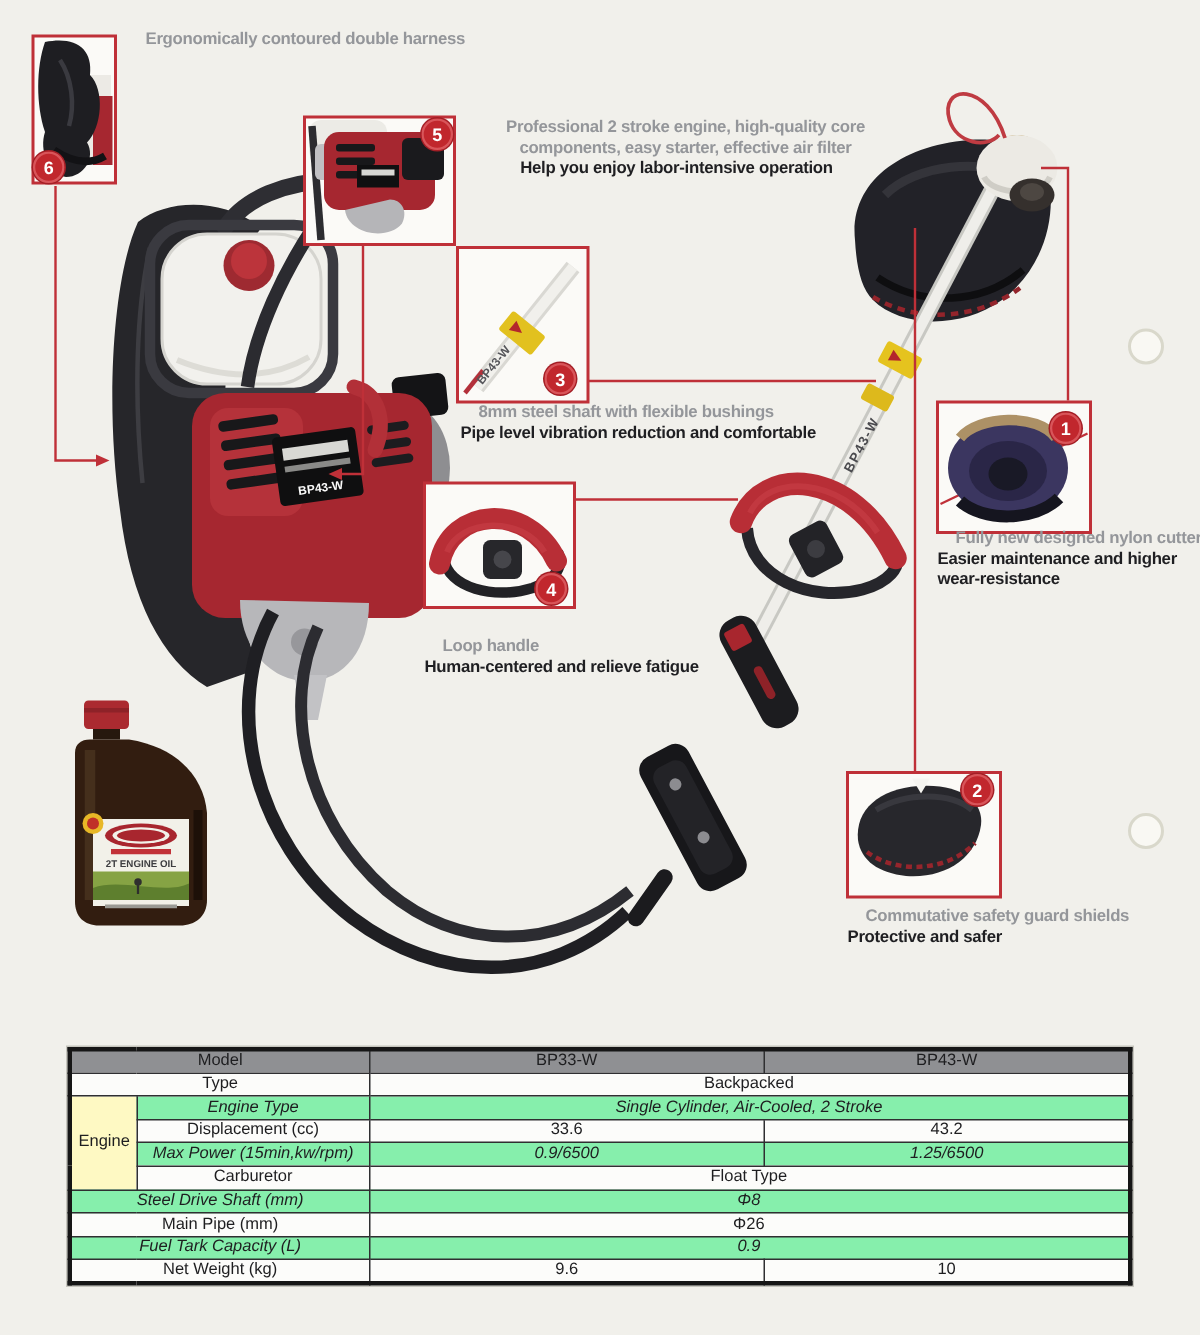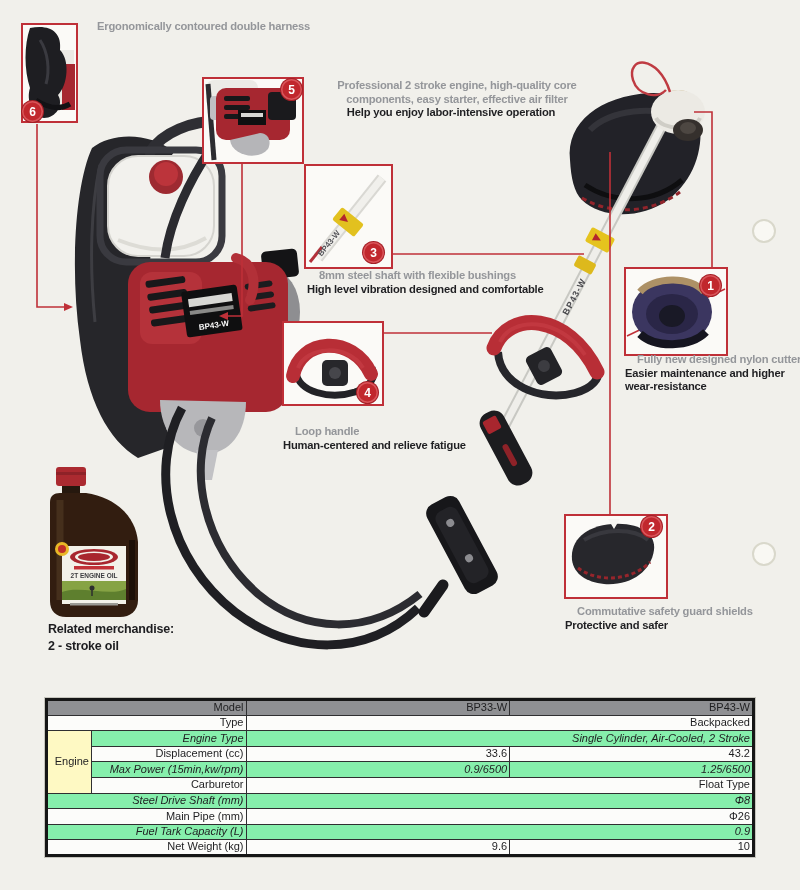--- a/index.html
+++ b/index.html
@@ -21,21 +21,21 @@
   .related { position:absolute; left:48px; top:621px; z-index:4; }
   .related .r1, .related .r2 { color:#1d1d20; font-size:12.5px; font-weight:700; line-height:17px; letter-spacing:-0.2px; }
   table.spec {
     position:absolute; left:45px; top:698px; width:710px; z-index:4;
     border-collapse:collapse; border:3px solid #161616;
     box-shadow: 0 0 0 1px #c6c5bd; background:#fcfcfa;
     font-family:"Liberation Sans", sans-serif;
   }
   table.spec td {
     border:1px solid #2f2f31; font-size:11px; color:#1e1e20;
-    text-align:right; height:15.6px; padding:0 2px; line-height:1.05;
+    text-align:center; height:15.6px; padding:0 2px; line-height:1.05;
   }
   td.w  { background:#fcfcfa; }
   td.g  { background:#86efac;font-style:italic; }
   td.h  { background:#8f9093; color:#151517; }
   td.eng{ background:#fef9c3; color:#f3f3f3; }
 </style>
 </head>
 <body>
 
 <div class="page">
@@ -262,42 +262,38 @@
     <div class="t">Ergonomically contoured double harness</div>
   </div>
 
   <div class="ann" style="left:310px; top:79px; width:282px;text-align:center;">
     <div class="t">Professional 2 stroke engine, high-quality core components, easy starter, effective air filter</div>
     <div class="d">Help you enjoy labor-intensive operation</div>
   </div>
 
   <div class="ann" style="left:307px; top:269px; width:300px;">
     <div class="t">8mm steel shaft with flexible bushings</div>
-    <div class="d">High level vibration designed and comfortable</div>
+    <div class="d">Pipe level vibration reduction and comfortable</div>
   </div>
 
   <div class="ann" style="left:283px; top:425px; width:240px;">
     <div class="t">Loop handle</div>
     <div class="d">Human-centered and relieve fatigue</div>
   </div>
 
   <div class="ann" style="left:625px; top:353px; width:178px;">
     <div class="t">Fully new designed nylon cutter</div>
     <div class="d">Easier maintenance and higher wear-resistance</div>
   </div>
 
   <div class="ann" style="left:565px; top:605px; width:235px;">
     <div class="t">Commutative safety guard shields</div>
     <div class="d">Protective and safer</div>
   </div>
 
-  <div class="related">
-    <div class="r1">Related merchandise:</div>
-    <div class="r2">2 - stroke oil</div>
-  </div>
 
   <table class="spec">
     <colgroup>
         <col style="width:45px">
         <col style="width:155px">
         <col style="width:265px">
         <col style="width:245px">
       </colgroup>
     <tbody>
       <tr>

